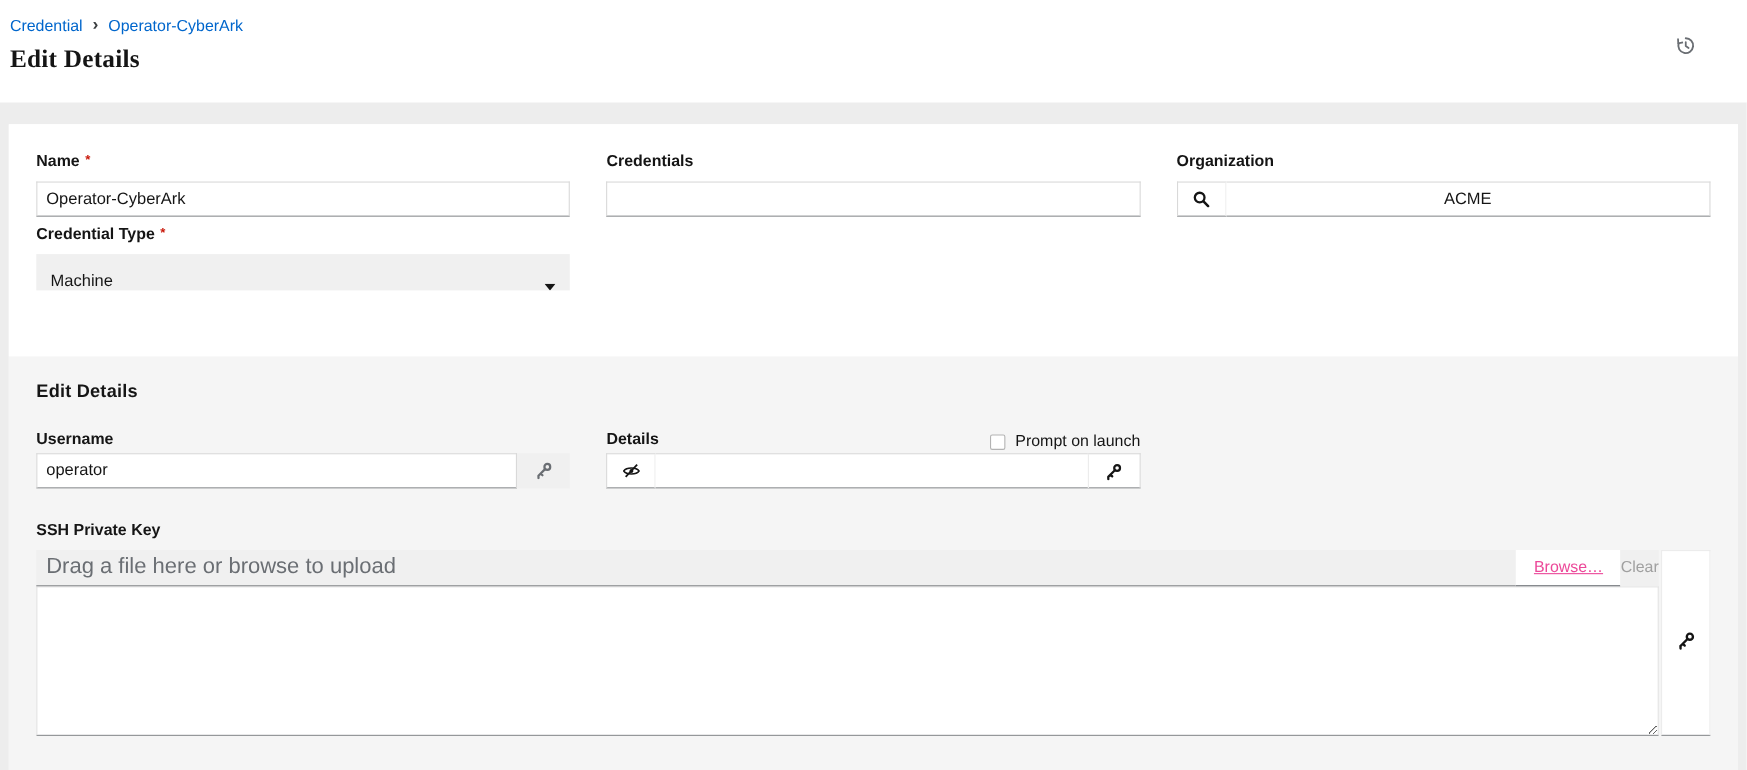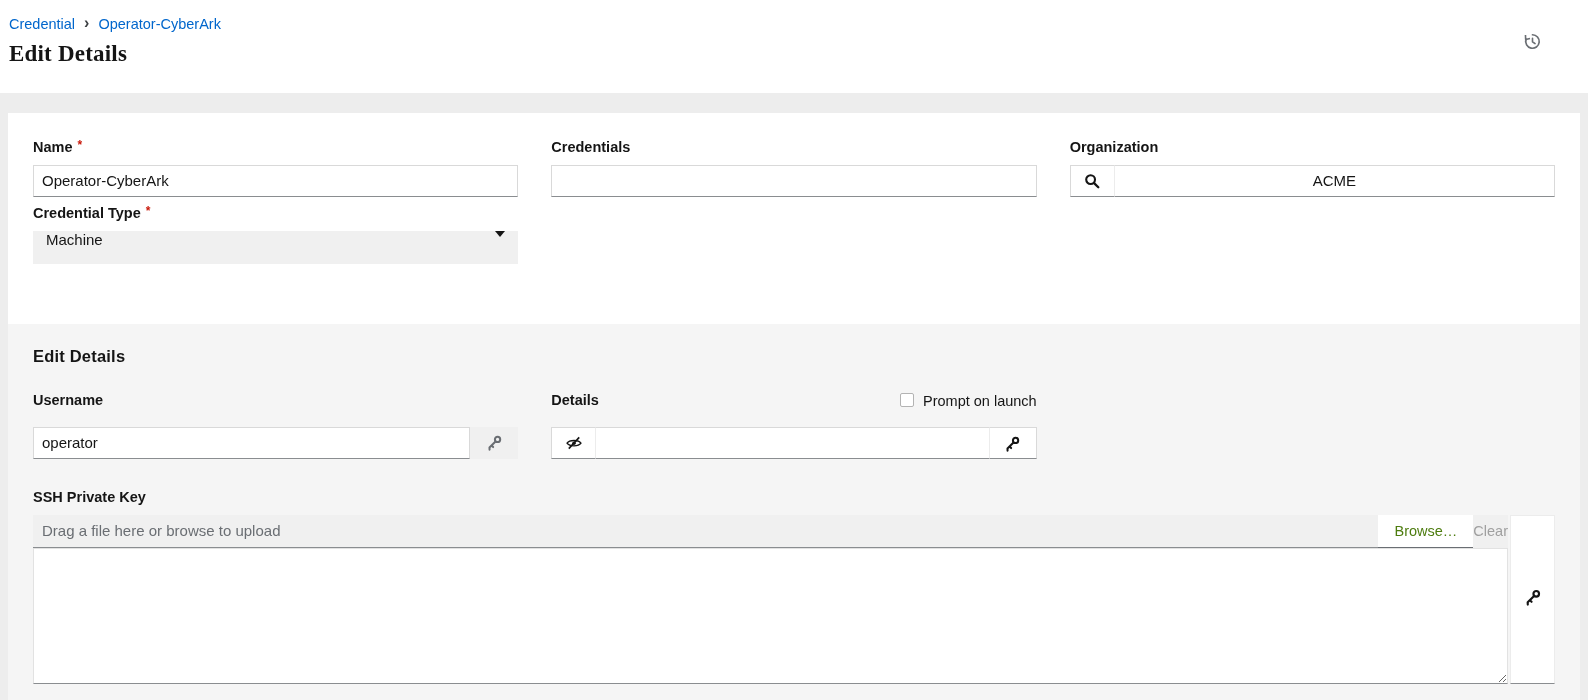--- a/index.html
+++ b/index.html
@@ -64,32 +64,32 @@
   .search-btn {
     width: 45px; background: #fff;
     border: 1px solid #d9d9d9; border-bottom: 1px solid #8a8d90; border-right: 1px solid #ececec;
   }
   .search-btn + .pf-input { border-left: none; text-align: center; }
 
   .row2 { margin-top: 9px; }
   .pf-select {
     width: 100%; height: 33px;
     background: #f0f0f0; border: none;
-    display: flex; align-items: flex-start; justify-content: space-between;
+    display: flex; align-items: flex-end; justify-content: space-between;
     padding: 0 13px; font-size: 15px; color: #151515; cursor: pointer;
   }
 
   
   .section-type { background: #f5f5f5; padding: 23px 25px 0; height: calc(100% - 211px); }
   .section-heading { font-size: 16.5px; font-weight: 700; margin: 0 0 27px 0; letter-spacing: 0.2px; }
 
-  .label-row { display: flex; align-items: center; justify-content: space-between; margin-bottom: 18px; }
+  .label-row { display: flex; align-items: center; justify-content: space-between; margin-bottom: 3px; }
   .label-row .field-label { margin-bottom: 0; }
 
-  .checkbox-wrap { display: flex; align-items: flex-start; gap: 9px; font-size: 14.5px; color: #151515; }
+  .checkbox-wrap { display: flex; align-items: flex-end; gap: 9px; font-size: 14.5px; color: #151515; }
   .pf-checkbox {
     appearance: none; -webkit-appearance: none;
     width: 14px; height: 14px; margin: 0;
     background: #fff; border: 1px solid #b3b3b3; border-radius: 2px; cursor: pointer;
   }
 
   .key-btn-plain { width: 48px; background: #f0f0f0; border: none; }
   .key-btn-outline, .eye-btn {
     background: #fff;
     border: 1px solid #d9d9d9; border-bottom: 1px solid #8a8d90;
@@ -99,31 +99,31 @@
   .key-btn-outline { width: 48px; border-left: 1px solid #ececec; }
   .pw-input { border-right: none; }
 
   .ssh-block { margin-top: 31px; }
   .ssh-wrap { display: flex; align-items: stretch; }
   .ssh-main { flex: 1; min-width: 0; }
 
   .file-row { display: flex; align-items: stretch; }
   .file-input {
     flex: 1; min-width: 0; height: 33px;
-    padding: 0 9px; font-size: 15px;
+    padding: 0 9px; font-size: 20px;
     background: #f0f0f0; color: #6a6e73;
     border: none; border-bottom: 1px solid #8a8d90; outline: none;
     font-family: "Liberation Sans", sans-serif;
   }
   .file-input::placeholder { color: #6a6e73; }
   .browse-btn {
     height: 33px; padding: 0 16px;
-    background: #fff; color: #4d7c0f; font-size: 14.5px;
-    font-family: "Liberation Sans", sans-serif;
-    border: none; border-bottom: 1px solid #6a6e73; cursor: pointer;
+    background: #fff; color: #ec4899; font-size: 14.5px;
+    font-family: "Liberation Sans", sans-serif;
+    border: none; border-bottom: 1px solid #6a6e73; cursor: pointer; text-decoration: underline;
   }
   .clear-btn {
     height: 33px; padding: 0 0;
     background: #f0f0f0; color: #a0a0a0; font-size: 14.5px;
     font-family: "Liberation Sans", sans-serif;
     border: none; cursor: default;
   }
   .ssh-textarea {
     display: block; width: 100%; height: 136px;
     background: #fff; border: 1px solid #e2e2e2; border-bottom: 1px solid #8a8d90;

